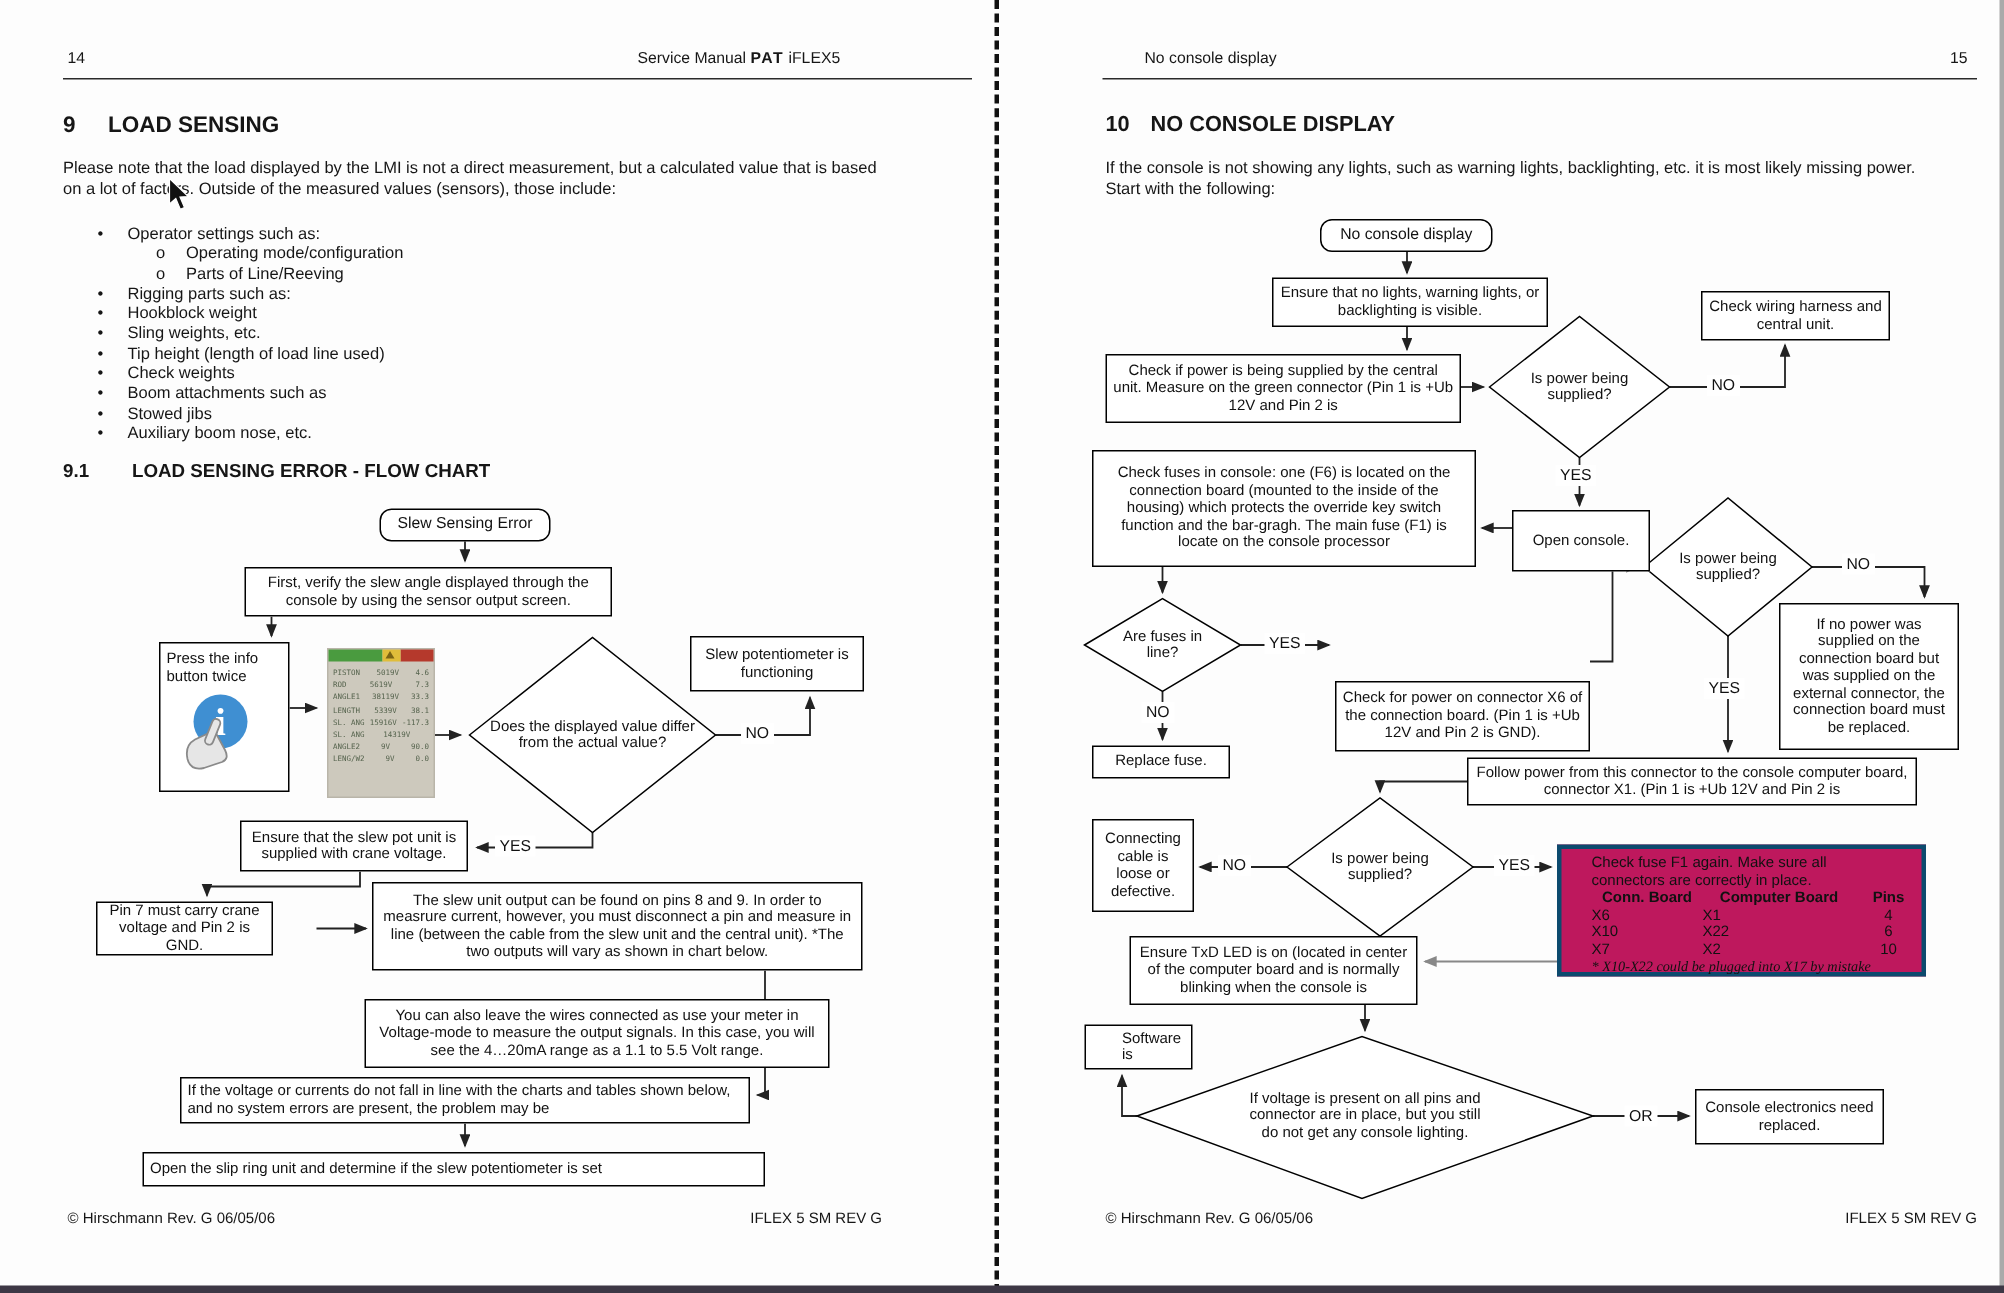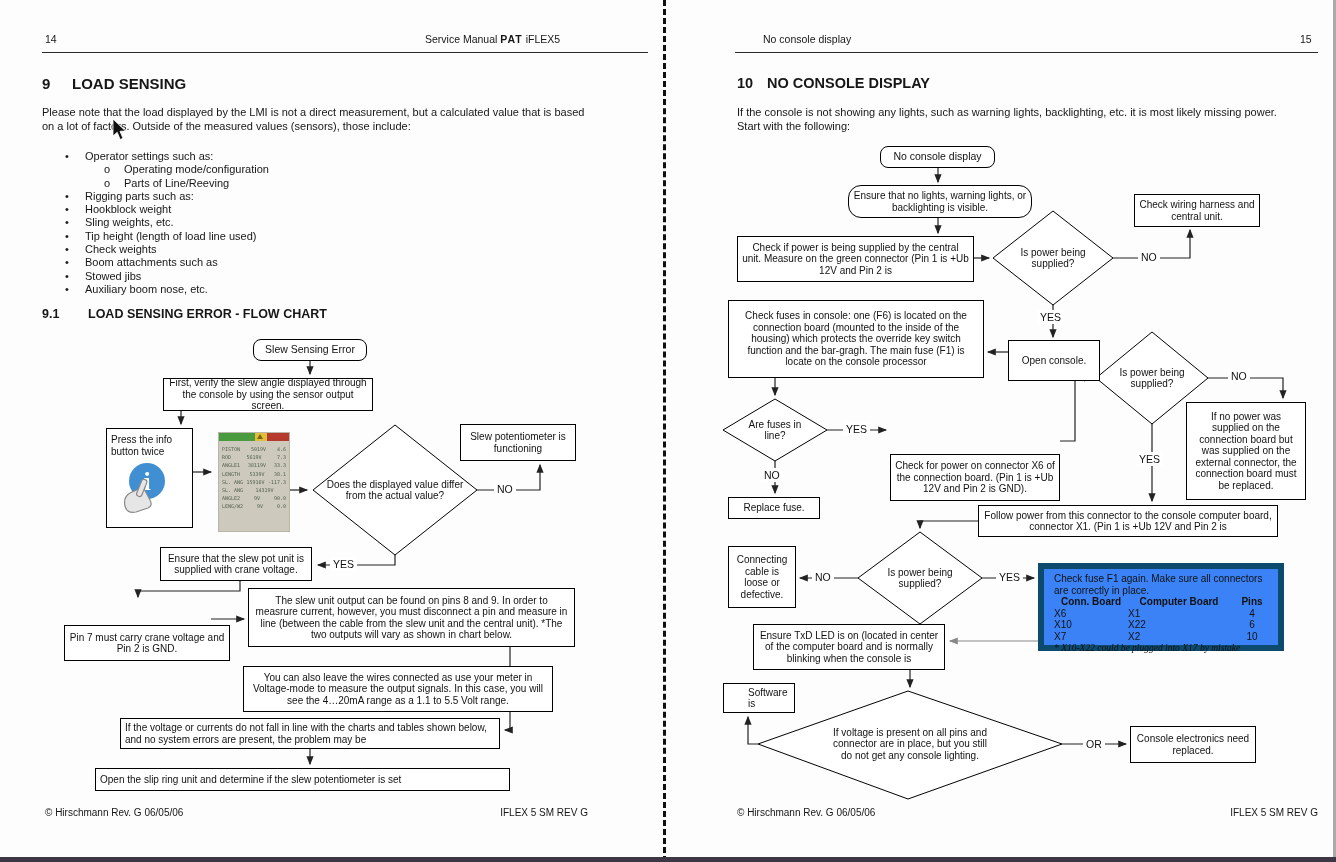--- a/index.html
+++ b/index.html
@@ -36,22 +36,22 @@
   .screen .strip .g{flex:5.2;background:#4a9b3f;}
   .screen .strip .y{flex:1.6;background:#e0bd3a;position:relative;}
   .screen .strip .y::after{content:"";position:absolute;left:2px;top:1px;border-left:3px solid transparent;
       border-right:3px solid transparent;border-bottom:5px solid #7a6414;}
   .screen .strip .r{flex:3.2;background:#b5392c;}
   .screen .rows{padding:5px 3px 0 3px;}
   .screen .srow{display:flex;justify-content:space-between;height:8.2px;
       font-family:"DejaVu Sans Mono",monospace;font-size:5px;color:#55634d;}
   .screen .srow span{white-space:nowrap;}
   
-  .fusebox{position:absolute;box-sizing:border-box;background:#3b82f6;border:6px solid #0c4a6e;z-index:3;
-           font-size:10px;line-height:11.5px;padding:4px 10px;color:#111;}
+  .fusebox{position:absolute;box-sizing:border-box;background:#be185d;border:3px solid #0c4a6e;z-index:3;
+           font-size:10px;line-height:11.5px;padding:4px 20px;color:#111;}
   .fusetable{display:grid;grid-template-columns:74px 102px 44px;}
   .fusetable .hd{font-weight:bold;text-align:center;}
   .fusetable .c3{text-align:center;}
   .fusenote{font-style:italic;font-size:9.5px;padding-top:1px;font-family:Liberation Serif, serif;}
   .prelines{white-space:pre-line;}
   
   .divider{position:absolute;top:0;bottom:0;width:0;border-left:3px dashed #101010;z-index:6;}
   .bottom-bar{position:absolute;left:0;right:0;bottom:0;height:5px;background:#3d3745;z-index:7;}
   .right-strip{position:absolute;right:0;top:0;bottom:0;width:3px;background:#aaa;z-index:7;}
   .cursor{position:absolute;z-index:9;}
@@ -173,21 +173,21 @@
       <span class="mk">•</span>
       <span>Auxiliary boom nose, etc.</span>
     </div>
 </div>
 
 <div class="h2" style="left:42px;top:307px;">
   <span class="h-num2">9.1</span><span>LOAD SENSING ERROR - FLOW CHART</span>
 </div>
 
 <div class="fbox rounded" style="left:253px;top:339px;width:114px;height:22px;">Slew Sensing Error</div>
-<div class="fbox" style="left:163px;top:378px;width:210px;height:33px;">First, verify the slew angle displayed through the console by using the sensor output screen.</div>
+<div class="fbox" style="left:163px;top:378px;width:245px;height:33px;">First, verify the slew angle displayed through the console by using the sensor output screen.</div>
 
 <div class="fbox" style="left:106px;top:428px;width:87px;height:100px;flex-direction:column;justify-content:flex-start;padding:5px 4px;">
   <div style="text-align:left;width:100%;">Press the info button twice</div>
   <svg width="62" height="58" style="margin-top:4px;">
     <circle cx="28" cy="20" r="18" fill="#3f8fd2"></circle>
     <text x="28" y="29" text-anchor="middle" font-family="Liberation Serif,serif" font-size="26" font-weight="bold" fill="#fff">i</text>
     <g fill="#e6e6e6" stroke="#8a8a8a" stroke-width="1.2">
       <path d="M24,26 l7,13 q3,6 -2,8 l-12,4 q-9,2 -11,-6 q-2,-9 5,-13 z"></path>
       <rect x="20" y="18" width="5.5" height="18" rx="2.7" transform="rotate(22 23 27)"></rect>
     </g>
@@ -243,40 +243,40 @@
       </div>
   </div>
 </div>
 
 <div class="dtext" style="left:325px;top:454px;width:140px;height:72px;">Does the displayed value differ from the actual value?</div>
 <div class="fbox" style="left:460px;top:424px;width:116px;height:37px;">Slew potentiometer is functioning</div>
 <div class="lbl" style="left:494px;top:482px;">NO</div>
 <div class="lbl" style="left:330px;top:557px;">YES</div>
 
 <div class="fbox" style="left:160px;top:547px;width:152px;height:34px;">Ensure that the slew pot unit is supplied with crane voltage.</div>
-<div class="fbox" style="left:64px;top:601px;width:166px;height:36px;margin-top:24px;">Pin 7 must carry crane voltage and Pin 2 is GND.</div>
+<div class="fbox" style="left:64px;top:601px;width:118px;height:36px;">Pin 7 must carry crane voltage and Pin 2 is GND.</div>
 <div class="fbox" style="left:248px;top:588px;width:327px;height:59px;">The slew unit output can be found on pins 8 and 9.  In order to measrure current, however, you must disconnect a pin and measure in line (between the cable from the slew unit and the central unit).  *The two outputs will vary as shown in chart below.</div>
 <div class="fbox" style="left:243px;top:666px;width:310px;height:46px;">You can also leave the wires connected as use your meter in Voltage-mode to measure the output signals.  In this case, you will see the 4…20mA range as a 1.1 to 5.5 Volt range.</div>
 <div class="fbox leftalign" style="left:120px;top:718px;width:380px;height:31px;">If the voltage or currents do not fall in line with the charts and tables shown below, and no system errors are present, the problem may be</div>
 <div class="fbox leftalign" style="left:95px;top:768px;width:415px;height:23px;">Open the slip ring unit and determine if the slew potentiometer is set</div>
 
 <div class="footer" style="left:45px;top:807px;">© Hirschmann Rev. G 06/05/06</div>
 <div class="footer" style="left:470px;top:807px;width:118px;text-align:right;">IFLEX 5 SM REV G</div>
 
 <div class="hdr-small" style="left:763px;top:33px;">No console display</div>
 <div class="hdr-small" style="left:1300px;top:33px;">15</div>
 <div class="rule" style="left:735px;top:52px;width:583px;"></div>
 
 <div class="h1" style="left:737px;top:75px;font-size:14.5px;">
   <span class="h-num">10</span><span>NO CONSOLE DISPLAY</span>
 </div>
 <div class="para" style="left:737px;top:106px;width:552px;">If the console is not showing any lights, such as warning lights, backlighting, etc. it is most likely missing power. Start with the following:</div>
 
 <div class="fbox rounded" style="left:880px;top:146px;width:115px;height:22px;">No console display</div>
-<div class="fbox" style="left:848px;top:185px;width:184px;height:33px;border-radius:13px;">Ensure that no lights, warning lights, or backlighting is visible.</div>
+<div class="fbox" style="left:848px;top:185px;width:184px;height:33px;">Ensure that no lights, warning lights, or backlighting is visible.</div>
 <div class="fbox" style="left:1134px;top:194px;width:126px;height:33px;">Check wiring harness and central unit.</div>
 <div class="fbox" style="left:737px;top:236px;width:237px;height:46px;">Check if power is being supplied by the central unit.  Measure on the green connector  (Pin 1 is +Ub 12V and Pin 2 is</div>
 
 <div class="dtext" style="left:1013px;top:235px;width:80px;height:46px;">Is power being supplied?</div>
 <div class="lbl" style="left:1138px;top:250px;">NO</div>
 <div class="lbl" style="left:1037px;top:310px;">YES</div>
 
 <div class="fbox" style="left:728px;top:300px;width:256px;height:78px;">Check fuses in console: one (F6) is located on the connection board (mounted to the inside of the housing) which protects the override key switch function and the bar-gragh.  The main fuse (F1) is locate on the console processor</div>
 <div class="fbox" style="left:1008px;top:340px;width:92px;height:41px;">Open console.</div>
 

